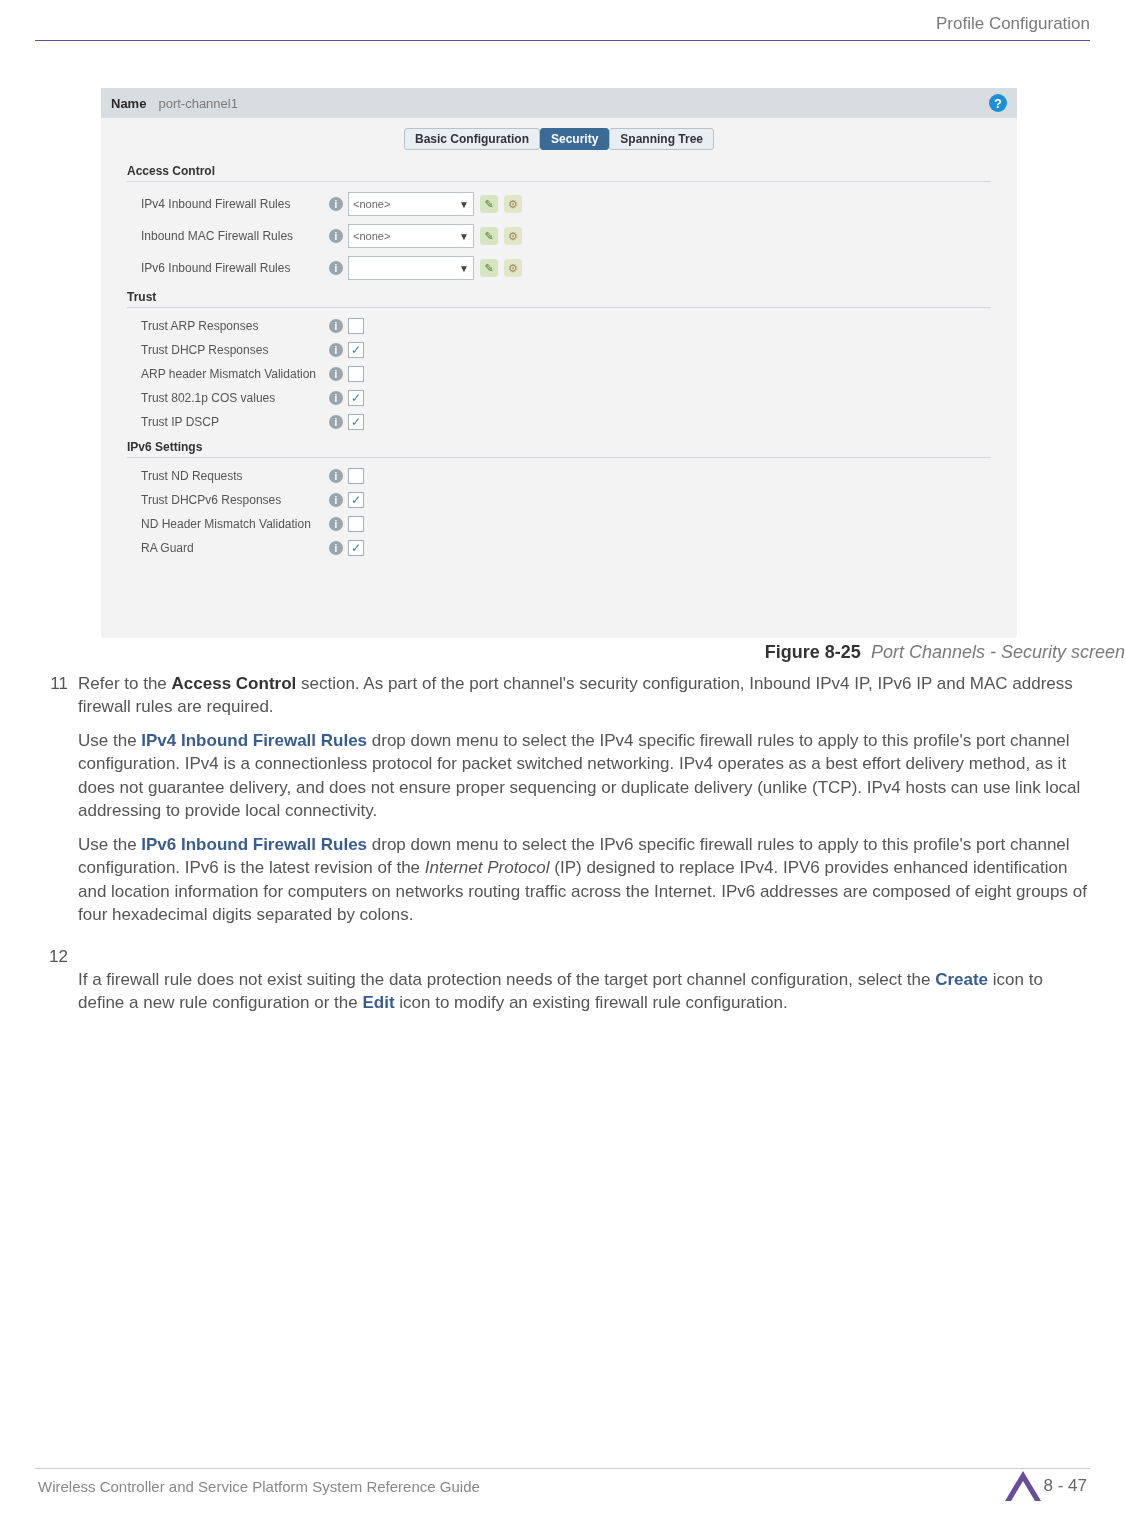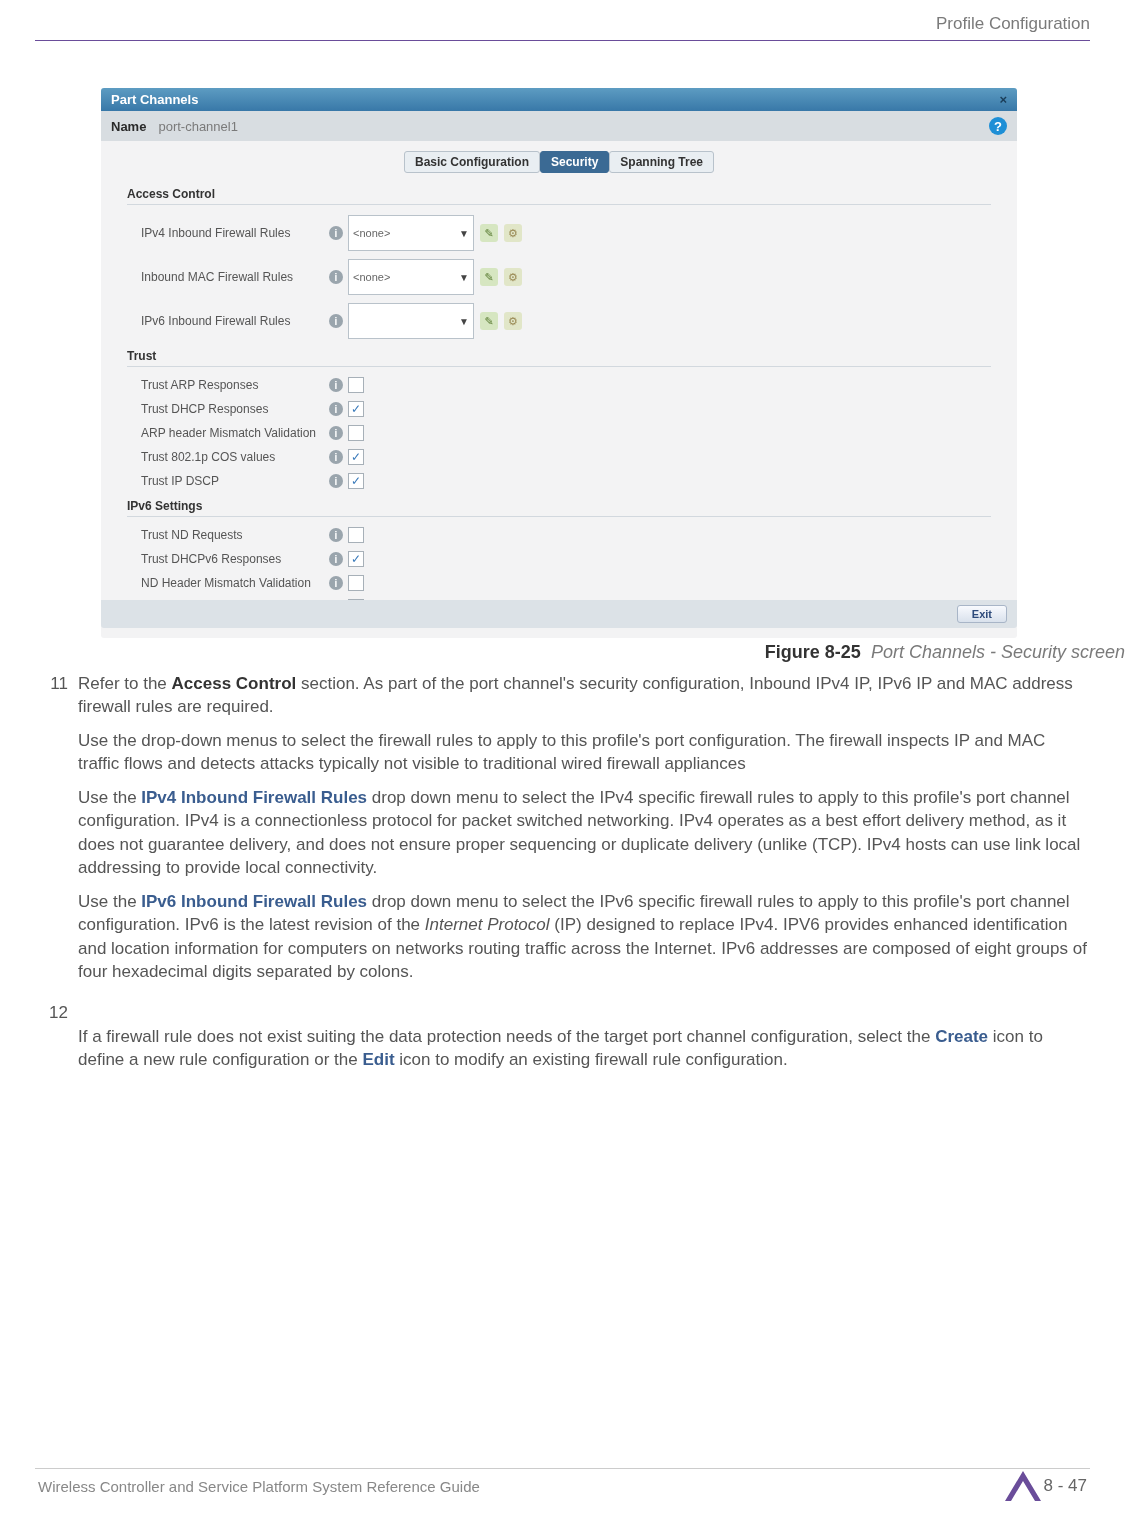--- a/index.html
+++ b/index.html
@@ -93,21 +93,21 @@
     .row .lbl { width: 202px; padding-left: 14px; color: #555; }
     .info-dot {
       width: 14px; height: 14px; border-radius: 50%;
       background: #9aa5ad; color: #fff; font-size: 10px; font-weight: bold;
       display: inline-flex; align-items: center; justify-content: center;
       margin-right: 5px;
     }
     .dd {
       display: inline-flex; align-items: center;
       border: 1px solid #b9c2ca; background: #fff;
-      height: 36px; width: 126px; font-size: 11px;
+      height: 24px; width: 126px; font-size: 11px;
       padding: 8px 4px; justify-content: space-between;
       color: #666;
     }
     .dd .arrow { font-size: 10px; color: #444; }
     .mini-btn {
       width: 18px; height: 18px; border-radius: 3px;
       display: inline-flex; align-items: center; justify-content: center;
       margin-left: 6px; font-size: 11px;
     }
     .mini-add { background: #d6e6c1; color: #5a7c33; }
@@ -179,24 +179,20 @@
     .logo-wrap { position: relative; width: 42px; height: 34px; }
     .logo-wrap svg { width: 42px; height: 34px; }
   </style>
 </head>
 <body>
 
 <div class="header-right">Profile Configuration</div>
 <div class="header-rule"></div>
 
 <div class="screenshot-wrap">
-  <div class="panel-title">
-    <span>Part Channels</span>
-    <span class="close">×</span>
-  </div>
   <div class="name-bar">
     <span class="left">
       <span class="name-label">Name</span>
       <span class="name-val">port-channel1</span>
     </span>
     <span class="help-icon">?</span>
   </div>
   <div class="inner-body">
     <div class="tabs">
       <span class="tab">Basic Configuration</span>
@@ -278,36 +274,32 @@
           <span class="lbl">ND Header Mismatch Validation</span>
           <span class="info-dot">i</span>
           <span class="chk"></span>
         </div>
       <div class="row">
           <span class="lbl">RA Guard</span>
           <span class="info-dot">i</span>
           <span class="chk checked"></span>
         </div>
     </div>
-    <div class="bottom-bar">
-      <span class="btn-exit">Exit</span>
-    </div>
   </div>
 </div>
 
 <div class="caption">
   <b>Figure 8-25</b>&nbsp;&nbsp;<span>Port Channels - Security screen</span>
 </div>
 
 <div class="content">
   <div class="li" style="margin-left:40px;">
     <span class="num">11</span>
     <div class="body">
       <p><span>Refer to the </span><span class="bold-dark">Access Control</span><span> section. As part of the port channel's security configuration, Inbound IPv4 IP, IPv6 IP and MAC address firewall rules are required.</span></p>
-      <p>Use the drop-down menus to select the firewall rules to apply to this profile's port configuration. The firewall inspects IP and MAC traffic flows and detects attacks typically not visible to traditional wired firewall appliances</p>
       <p><span>Use the </span><span class="bold-blue">IPv4 Inbound Firewall Rules</span><span> drop down menu to select the IPv4 specific firewall rules to apply to this profile's port channel configuration. IPv4 is a connectionless protocol for packet switched networking. IPv4 operates as a best effort delivery method, as it does not guarantee delivery, and does not ensure proper sequencing or duplicate delivery (unlike (TCP). IPv4 hosts can use link local addressing to provide local connectivity.</span></p>
       <p><span>Use the </span><span class="bold-blue">IPv6 Inbound Firewall Rules</span><span> drop down menu to select the IPv6 specific firewall rules to apply to this profile's port channel configuration. IPv6 is the latest revision of the </span><span class="it">Internet Protocol</span><span> (IP) designed to replace IPv4. IPV6 provides enhanced identification and location information for computers on networks routing traffic across the Internet. IPv6 addresses are composed of eight groups of four hexadecimal digits separated by colons.</span></p>
     </div>
   </div>
   <div class="li" style="margin-left:40px; margin-top:4px;flex-direction:column;">
     <span class="num">12</span>
     <div class="body">
       <p><span>If a firewall rule does not exist suiting the data protection needs of the target port channel configuration, select the </span><span class="bold-blue">Create</span><span> icon to define a new rule configuration or the </span><span class="bold-blue">Edit</span><span> icon to modify an existing firewall rule configuration.</span></p>
     </div>
   </div>

